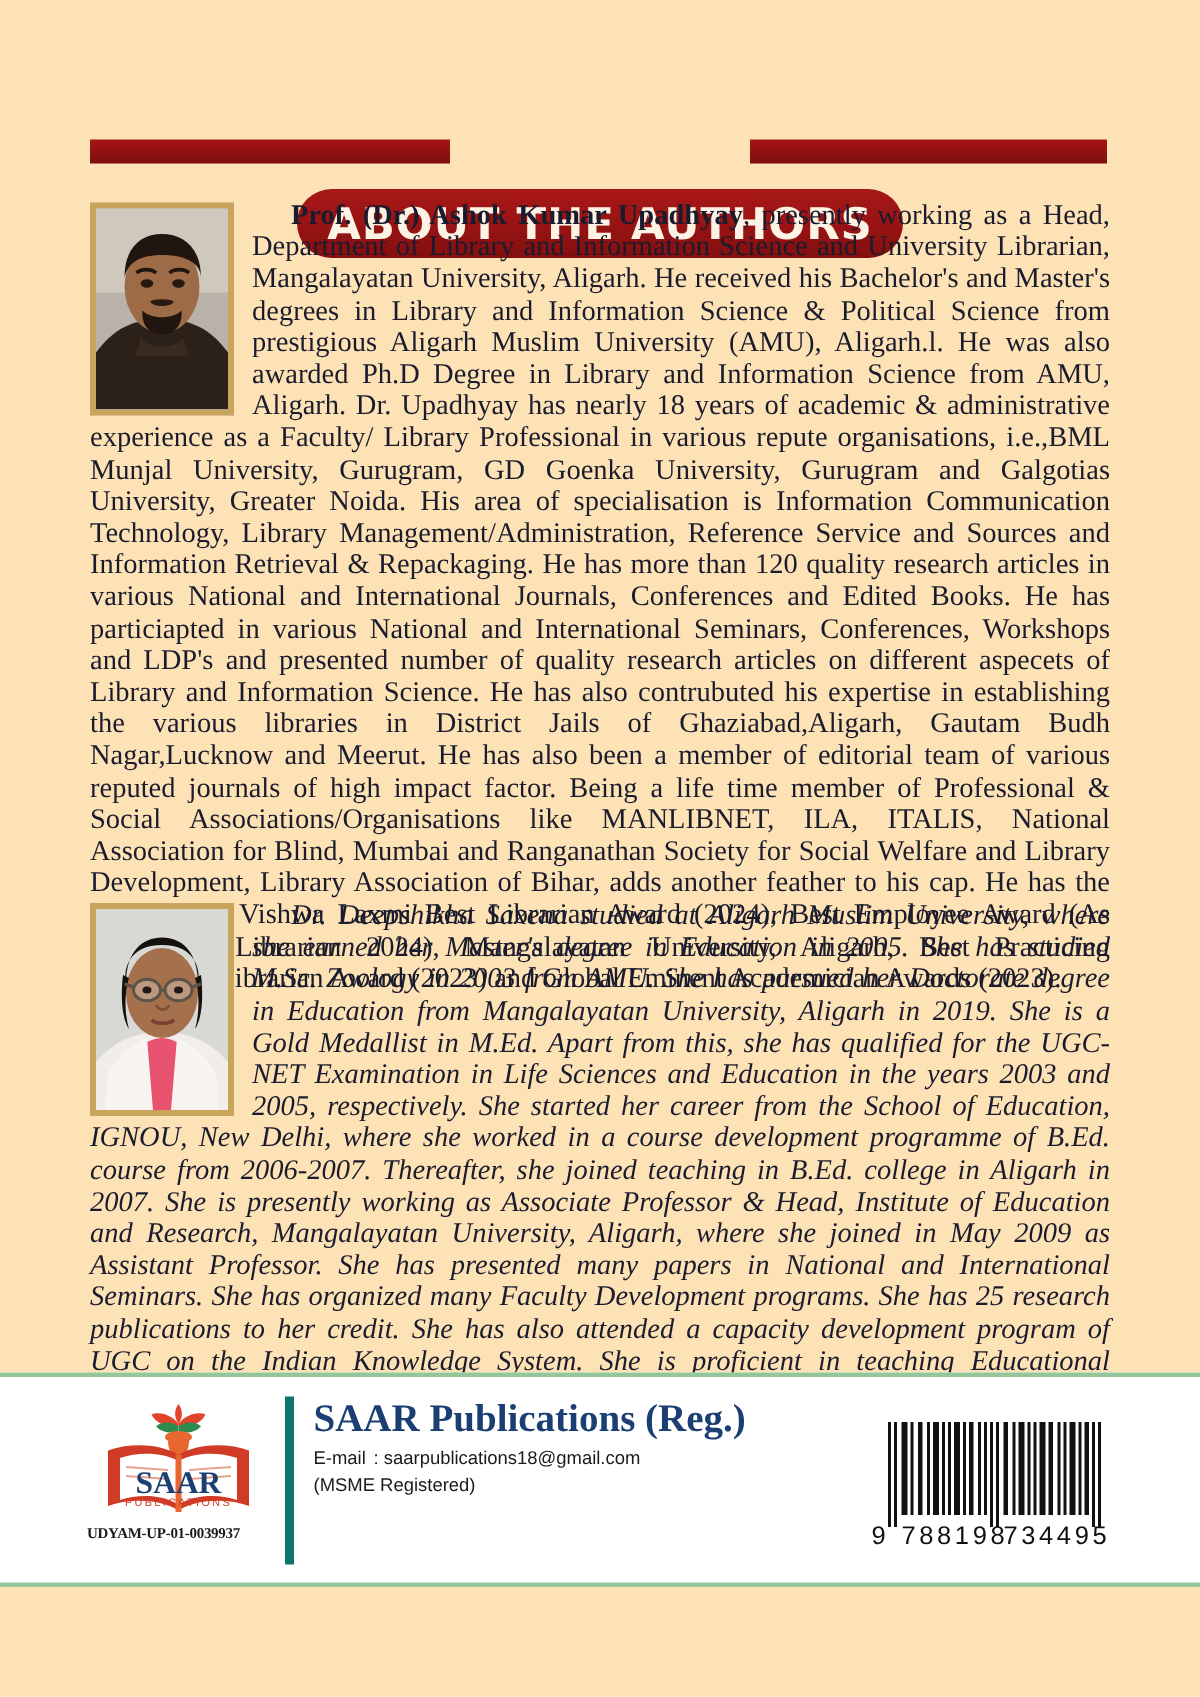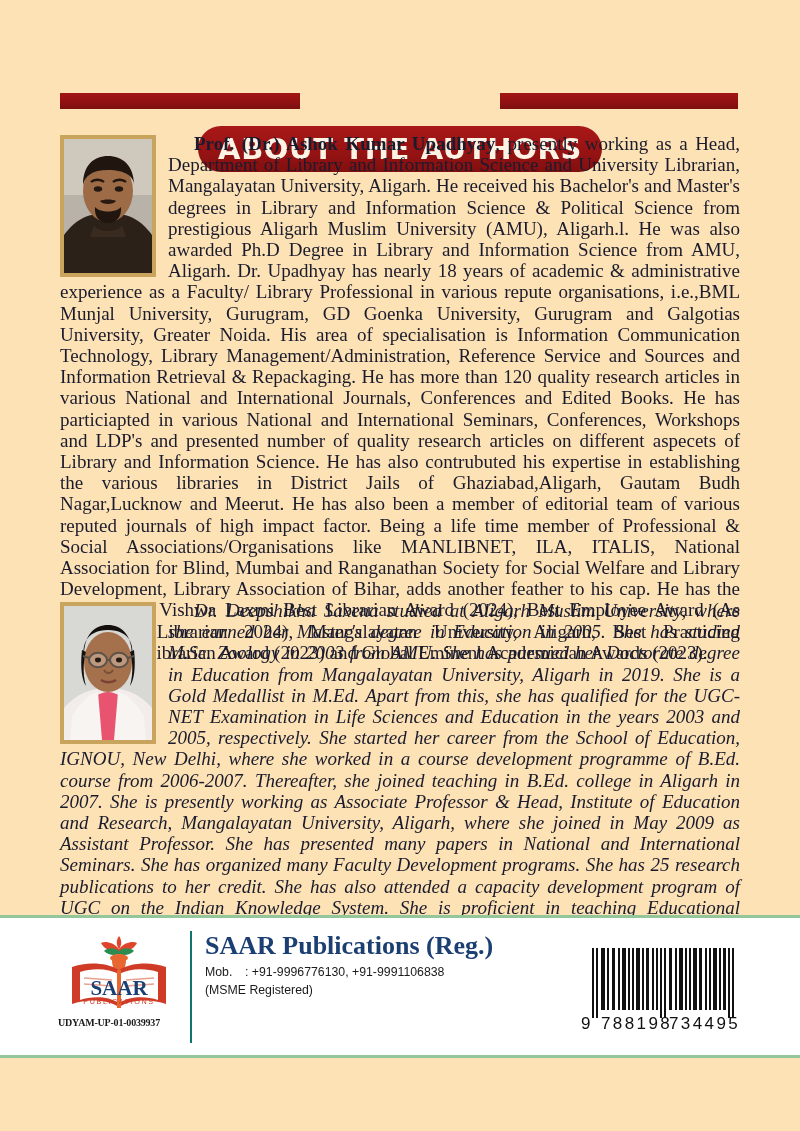--- a/index.html
+++ b/index.html
@@ -121,21 +121,21 @@
     letter-spacing: -0.2px;
     margin-top: 1px;
     white-space: nowrap;
   }
 
   .pub-col {
     position: absolute;
     left: 190px;
     top: 13px;
     padding-left: 13px;
-    border-left: 2px solid #0f766e;
+    border-left: 6px solid #0f766e;
     height: 112px;
     box-sizing: border-box;
   }
   .pub-name {
     font-family: "Liberation Serif", serif;
     font-weight: bold;
     font-size: 26px;
     color: #1c3f73;
     line-height: 30px;
     margin-bottom: 3px;
@@ -249,21 +249,21 @@
             <line x1="66" y1="56" x2="94" y2="54"></line>
         </g>
         <text x="59" y="65" text-anchor="middle" font-family="Liberation Serif, serif" font-size="21" font-weight="bold" fill="#1c3f73">SAAR</text>
         <text x="59" y="74" text-anchor="middle" font-family="Liberation Sans, sans-serif" font-size="7.2" letter-spacing="1.6" fill="#cf3b26">PUBLICATIONS</text>
       </svg>
       <div class="udyam">UDYAM-UP-01-0039937</div>
     </div>
 
     <div class="pub-col">
       <div class="pub-name">SAAR Publications (Reg.)</div>
-      <div class="pub-line"><span class="lbl">Mob.</span><span>: +91-9996776130, +91-9991106838</span></div>
+      <div class="pub-line"><span class="lbl">E-mail</span><span>: saarpublications18@gmail.com</span></div>
       <div class="pub-line">(MSME Registered)</div>
     </div>
   </div>
 
   <div class="barcode">
     <svg viewBox="0 0 176 93" width="176" height="93" aria-hidden="true">
       <rect x="0" y="0" width="176" height="93" fill="#ffffff"></rect>
       <g fill="#111111">
 
         <rect x="19" y="8" width="2" height="70"></rect>

